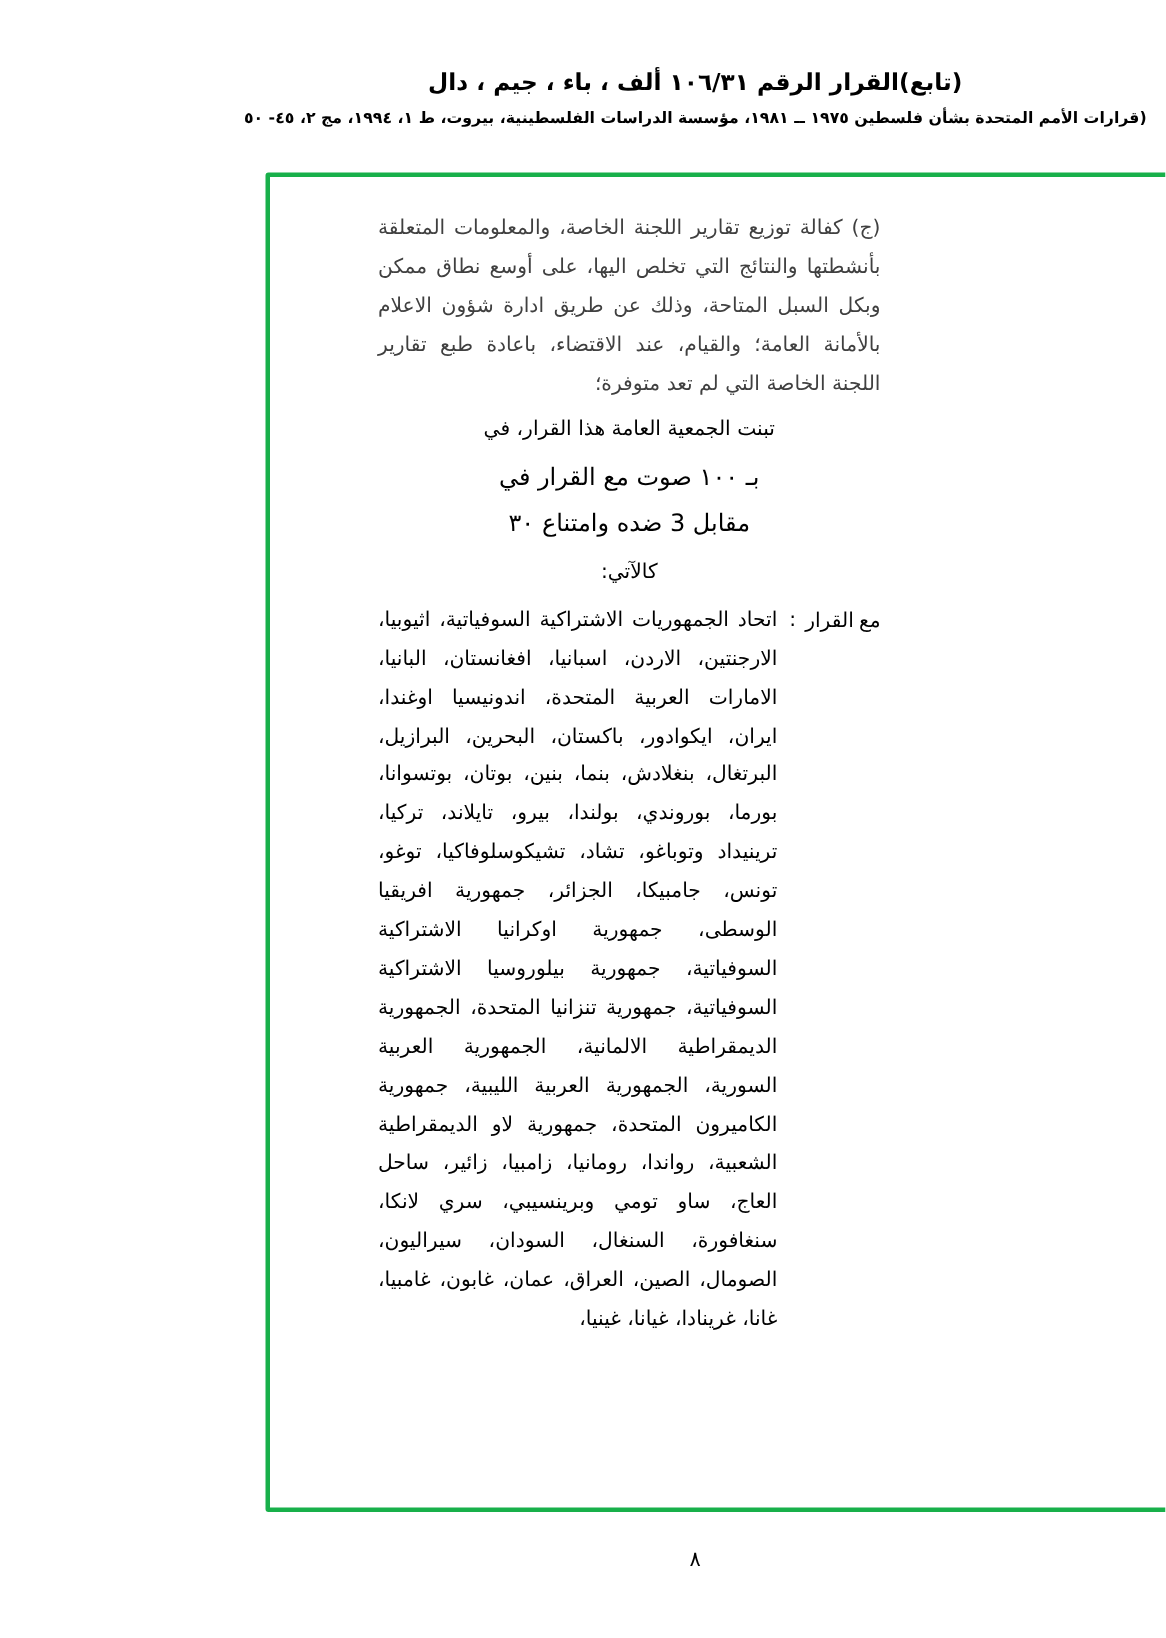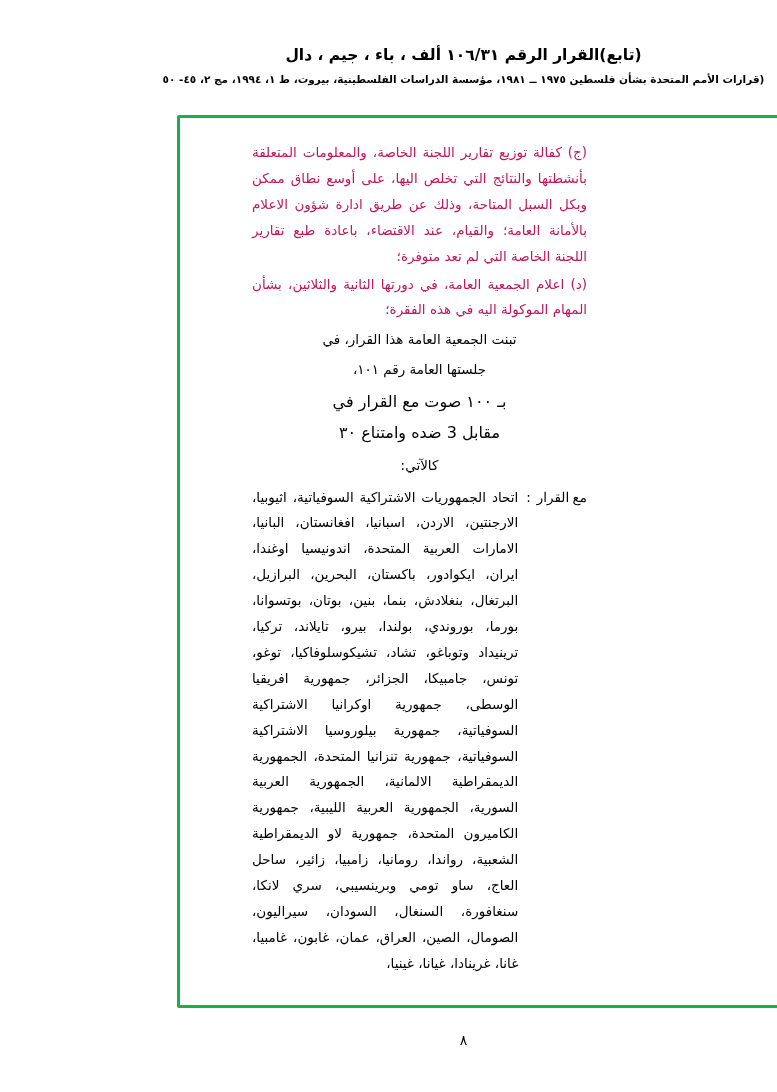--- a/index.html
+++ b/index.html
@@ -49,21 +49,21 @@
     top: 140px;
     right: 190px;
     width: 335px;
     direction: rtl;
     text-align: justify;
     text-justify: inter-word;
   }
   .para {
     font-size: 13.5px;
     line-height: 1.92;
-    color: #be185d;
+    color: #404040;
     margin: 0 0 2px 0;
     text-align: justify;
   }
   .para b {
     font-weight: bold;
   }
   .center-block {
     font-size: 13.5px;
     line-height: 1.92;
     color: #000;
@@ -116,25 +116,23 @@
     <div class="header-title">(تابع)القرار الرقم ١٠٦/٣١ ألف ، باء ، جيم ، دال</div>
     <div class="header-sub">(قرارات الأمم المتحدة بشأن فلسطين ١٩٧٥ ــ ١٩٨١، مؤسسة الدراسات الفلسطينية، بيروت، ط ١، ١٩٩٤، مج ٢، ٤٥- ٥٠</div>
   </div>
 
   <div class="frame"></div>
 
   <div class="content">
 
     <p class="para">(ج) كفالة توزيع تقارير اللجنة الخاصة، والمعلومات المتعلقة بأنشطتها والنتائج التي تخلص اليها، على أوسع نطاق ممكن وبكل السبل المتاحة، وذلك عن طريق ادارة شؤون الاعلام بالأمانة العامة؛ والقيام، عند الاقتضاء، باعادة طبع تقارير اللجنة الخاصة التي لم تعد متوفرة؛</p>
 
-    <p class="para">(د) اعلام الجمعية العامة، في دورتها الثانية والثلاثين، بشأن المهام الموكولة اليه في هذه الفقرة؛</p>
 
 
     <p class="center-block">تبنت الجمعية العامة هذا القرار، في</p>
-    <p class="center-block">جلستها العامة رقم ١٠١،</p>
     <p class="vote-line">بـ ١٠٠ صوت مع القرار في</p>
     <p class="vote-line">مقابل 3 ضده وامتناع ٣٠</p>
     <p class="center-block">كالآتي:</p>
 
     <div class="list-wrap">
       <div class="list-label">مع القرار</div>
       <div class="list-colon">:</div>
       <div class="list-body">اتحاد الجمهوريات الاشتراكية السوفياتية، اثيوبيا، الارجنتين، الاردن، اسبانيا، افغانستان، البانيا، الامارات العربية المتحدة، اندونيسيا اوغندا، ايران، ايكوادور، باكستان، البحرين، البرازيل، البرتغال، بنغلادش، بنما، بنين، بوتان، بوتسوانا، بورما، بوروندي، بولندا، بيرو، تايلاند، تركيا، ترينيداد وتوباغو، تشاد، تشيكوسلوفاكيا، توغو، تونس، جامبيكا، الجزائر، جمهورية افريقيا الوسطى، جمهورية اوكرانيا الاشتراكية السوفياتية، جمهورية بيلوروسيا الاشتراكية السوفياتية، جمهورية تنزانيا المتحدة، الجمهورية الديمقراطية الالمانية، الجمهورية العربية السورية، الجمهورية العربية الليبية، جمهورية الكاميرون المتحدة، جمهورية لاو الديمقراطية الشعبية، رواندا، رومانيا، زامبيا، زائير، ساحل العاج، ساو تومي وبرينسيبي، سري لانكا، سنغافورة، السنغال، السودان، سيراليون، الصومال، الصين، العراق، عمان، غابون، غامبيا، غانا، غرينادا، غيانا، غينيا،</div>
     </div>
 

